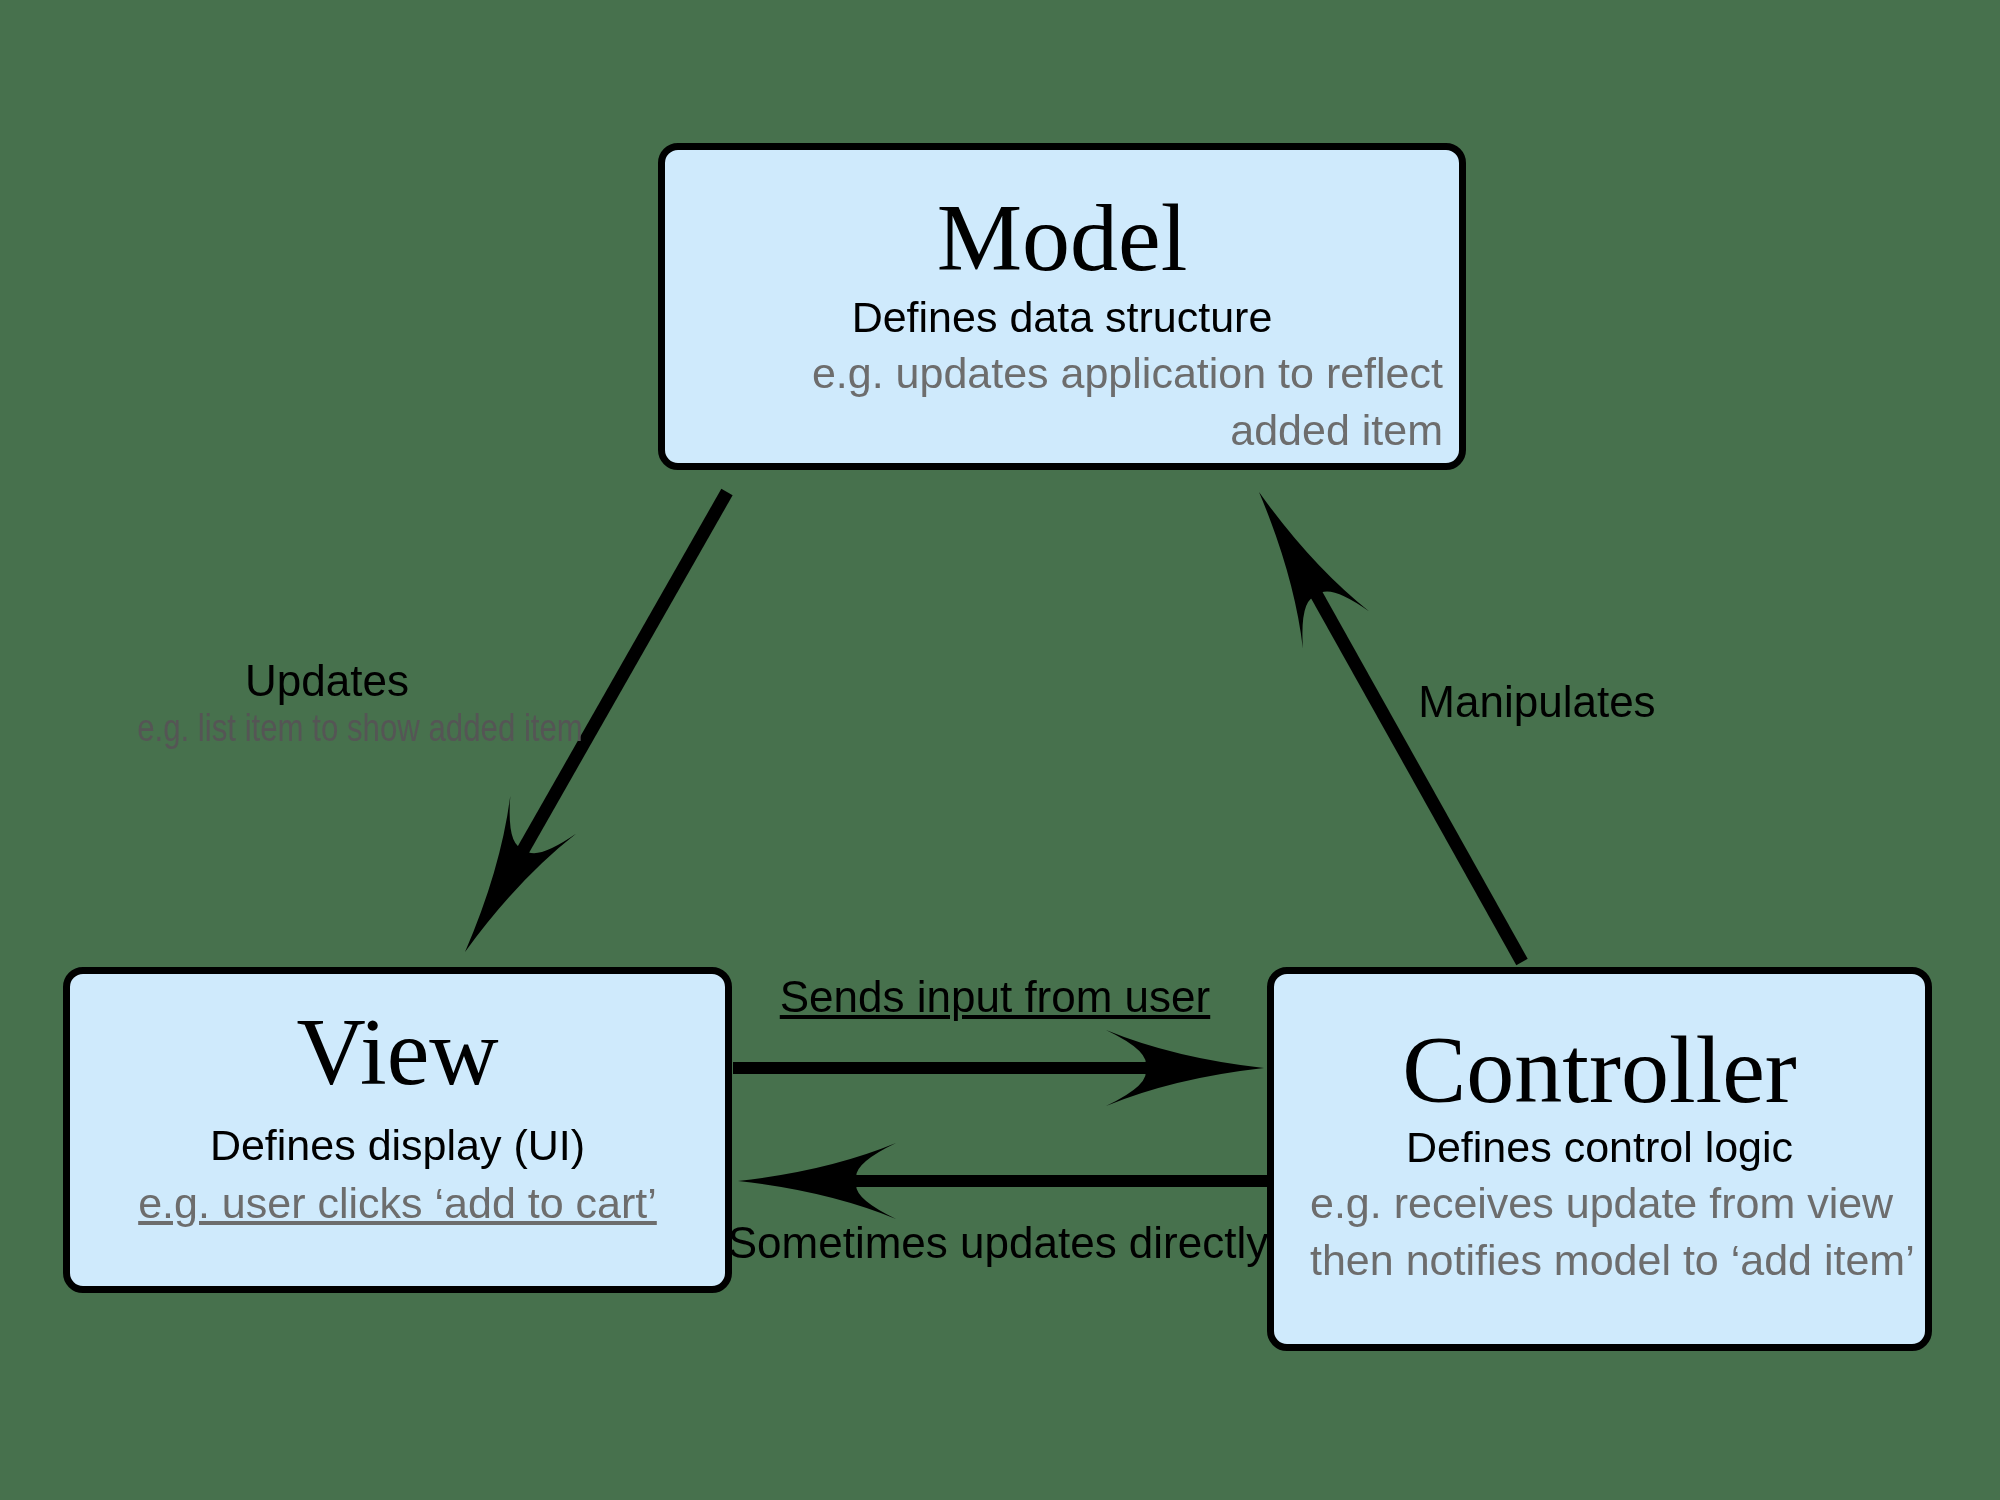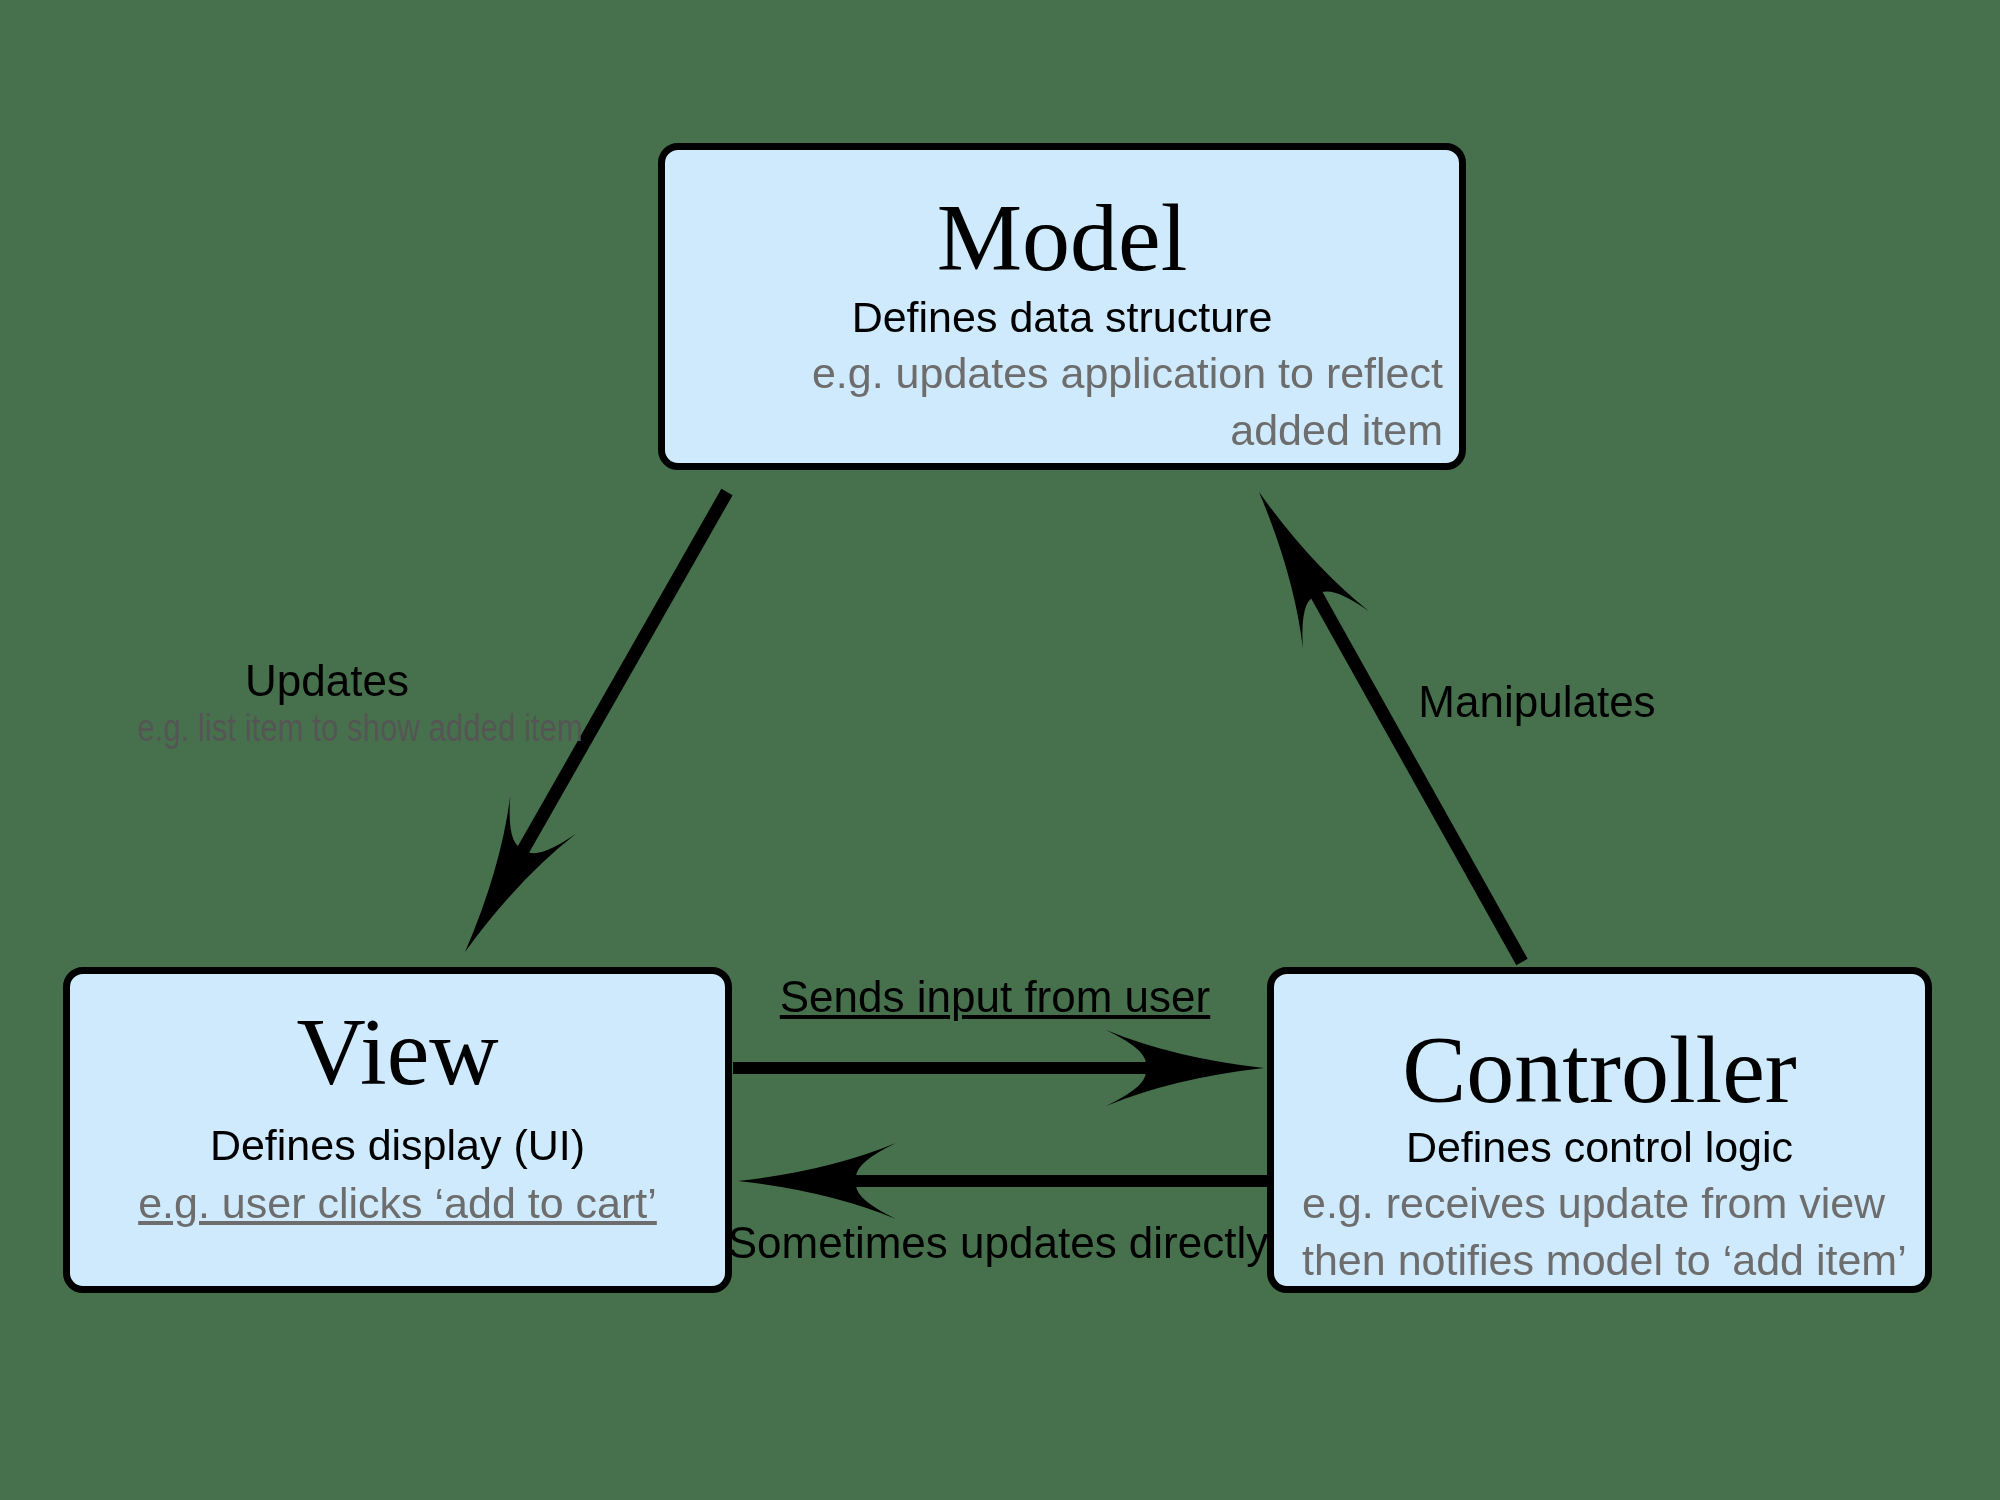--- a/index.html
+++ b/index.html
@@ -59,23 +59,23 @@
   }
 
   #model-box      { left: 658px;  top: 143px; width: 808px; height: 327px; padding-top: 40px; }
   #model-box .box-subtitle { margin-top: 8px; }
   #model-box .box-example  { margin-top: 4px; text-align: right; padding-left: 24px; padding-right: 16px; }
 
   #view-box       { left: 63px;   top: 967px; width: 669px; height: 326px; padding-top: 30px; }
   #view-box .box-subtitle { margin-top: 22px; }
   #view-box .box-example  { margin-top: 6px; text-align: center; text-decoration: underline; }
 
-  #controller-box { left: 1267px; top: 967px; width: 665px; height: 326px; padding-top: 48px; }
+  #controller-box { left: 1267px; top: 967px; width: 665px; height: 384px; padding-top: 48px; }
   #controller-box .box-subtitle { margin-top: 6px; }
-  #controller-box .box-example  { margin-top: 4px; text-align: left; padding-left: 28px; padding-right: 10px; }
+  #controller-box .box-example  { margin-top: 4px; text-align: left; padding-left: 36px; padding-right: 10px; }
 
   .arrow-label {
     position: absolute;
     font-size: 44px;
     color: var(--text-primary);
     white-space: nowrap;
     transform: translate(-50%, -50%);
   }
   .arrow-sublabel {
     position: absolute;

